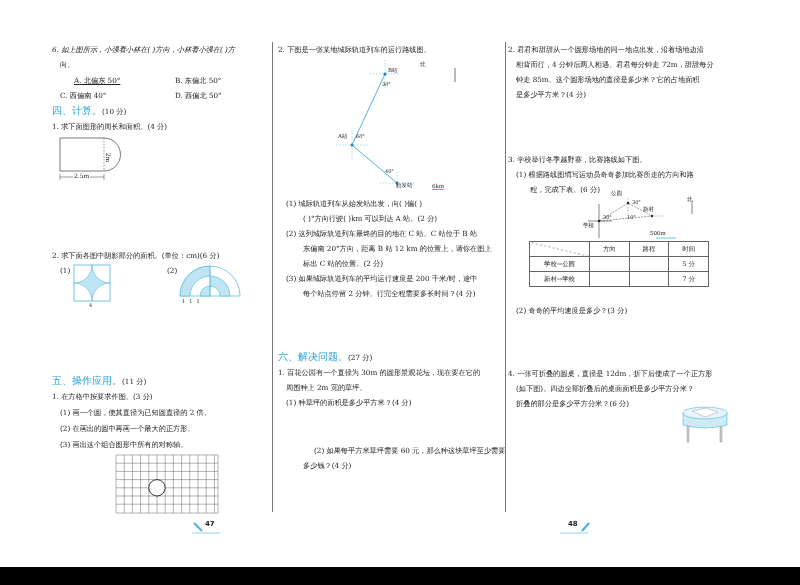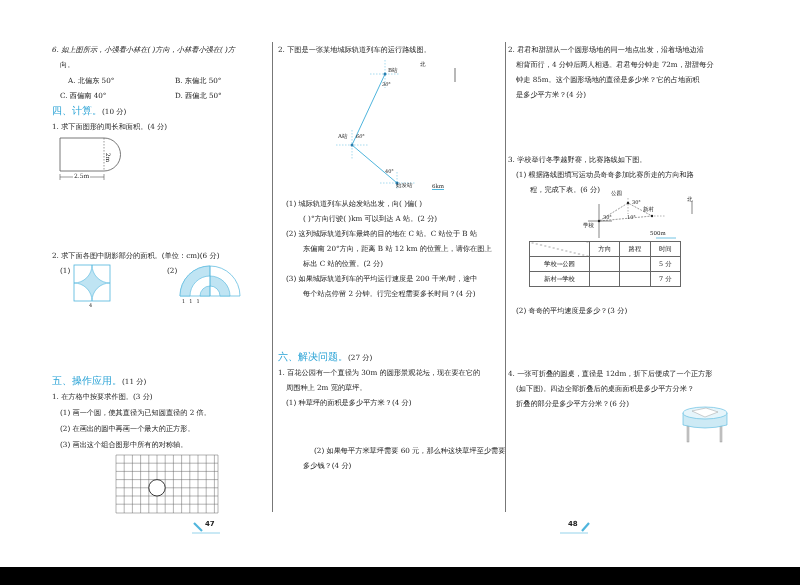--- a/index.html
+++ b/index.html
@@ -15,21 +15,21 @@
   table.tb td { border:0.8px solid #666; height:14px; text-align:center; padding:0 2px; }
 </style>
 </head>
 <body>
 
 <div class="vline" style="left:272px;top:42px;height:470px;"></div>
 <div class="vline" style="left:505px;top:42px;height:470px;"></div>
 
 <div class="abs t" style="left:52px;top:45px;font-style:italic;">6. 如上图所示，小强看小林在(        )方向，小林看小强在(        )方</div>
 <div class="abs t" style="left:60px;top:60px;">向。</div>
-<div class="abs t" style="left:68px;top:76px;">A. 北偏东 50°</div>
+<div class="abs t" style="left:74px;top:76px;text-decoration:underline;">A. 北偏东 50°</div>
 <div class="abs t" style="left:175px;top:76px;">B. 东偏北 50°</div>
 <div class="abs t" style="left:60px;top:91px;">C. 西偏南 40°</div>
 <div class="abs t" style="left:175px;top:91px;">D. 西偏北 50°</div>
 
 <div class="abs t" style="left:52px;top:106px;">
   <span class="sec">四、计算。</span><span>(10 分)</span>
 </div>
 <div class="abs t" style="left:52px;top:122px;">1. 求下面图形的周长和面积。(4 分)</div>
 
 <svg class="abs" style="left:58px;top:136px;" width="80" height="48">
@@ -176,21 +176,21 @@
 </svg>
 <div class="abs" style="left:611px;top:190px;font-size:5.5px;">公园</div>
 <div class="abs" style="left:632px;top:199px;font-size:5px;">30°</div>
 <div class="abs" style="left:643px;top:206px;font-size:5.5px;">新村</div>
 <div class="abs" style="left:627px;top:214px;font-size:5px;">10°</div>
 <div class="abs" style="left:603px;top:214px;font-size:5px;">30°</div>
 <div class="abs" style="left:583px;top:222px;font-size:5.5px;">学校</div>
 <div class="abs" style="left:687px;top:196px;font-size:5.5px;">北</div>
 <div class="abs" style="left:650px;top:230px;font-size:5.5px;">500m</div>
 
-<table class="tb abs" style="left:529px;top:241px;width:152px;">
+<table class="tb abs" style="left:529px;top:241px;width:180px;">
   <tbody>
       <tr>
     <td style="width:55px;background:linear-gradient(to top right,#fff 49%,#666 50%,#fff 51%);"></td>
     <td>方向</td>
     <td>路程</td>
     <td>时间</td>
   </tr>
   <tr>
     <td>学校→公园</td>
     <td></td>

